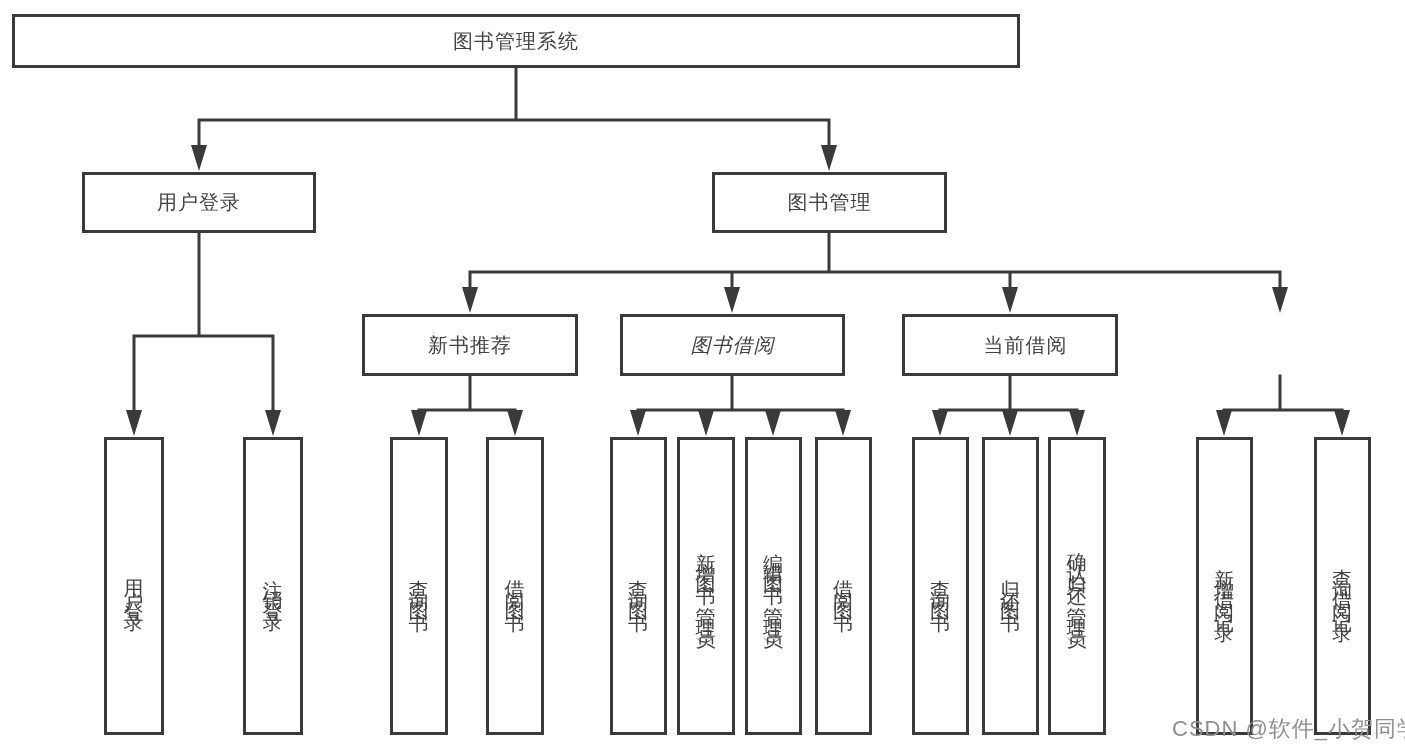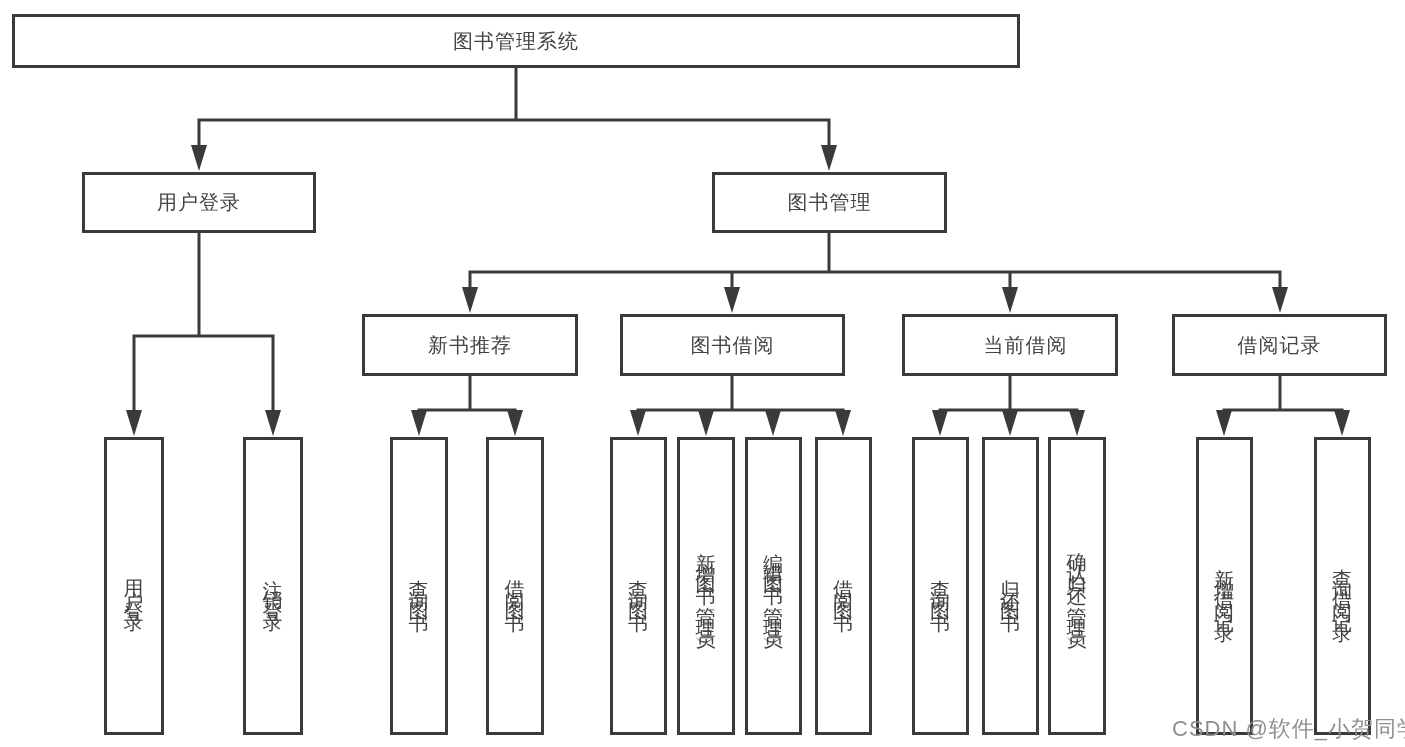--- a/index.html
+++ b/index.html
@@ -93,23 +93,22 @@
          M1216,410 L1232,410 L1224,436 Z
          M1334,410 L1350,410 L1342,436 Z" fill="#3a3a3a" stroke="none"></path>
   </svg>
 
   <div class="node" style="left:12px;top:14px;width:1008px;height:54px;">图书管理系统</div>
 
   <div class="node l2" style="left:82px;width:234px;">用户登录</div>
   <div class="node l3" style="left:362px;width:216px;">新书推荐</div>
 
   <div class="node l2" style="left:712px;width:235px;">图书管理</div>
-  <div class="node l3" style="left:620px;width:225px;">图书借阅</div>
+  <div class="node l3" style="left:620px;width:225px;font-style:italic;">图书借阅</div>
   <div class="node l3" style="left:902px;width:216px;padding-left:31px;">当前借阅</div>
-  <div class="node l3" style="left:1172px;width:215px;">借阅记录</div>
 
   <div class="node leaf" style="left:104px;width:60px;">
     <span class="vtext">用户登录</span>
   </div>
   <div class="node leaf" style="left:243px;width:60px;">
     <span class="vtext">注销登录</span>
   </div>
   <div class="node leaf" style="left:390px;width:58px;">
     <span class="vtext">查询图书</span>
   </div>

